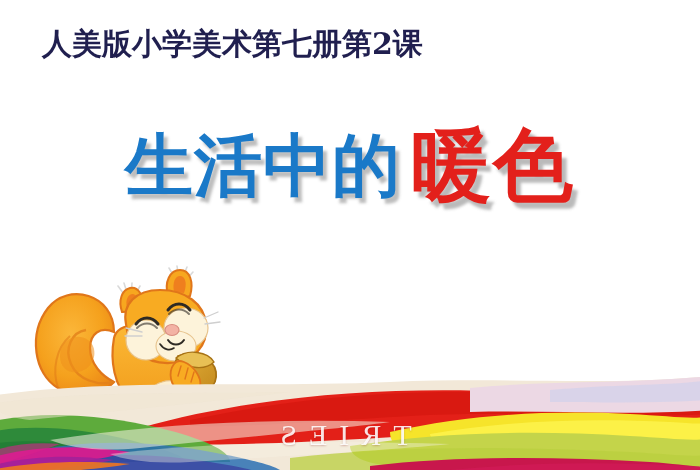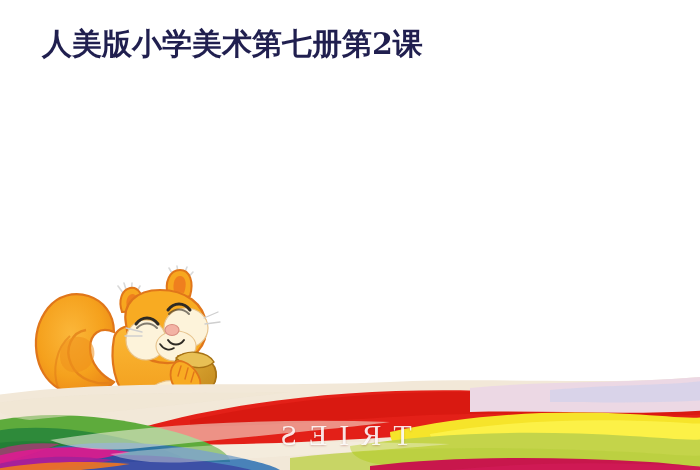--- a/index.html
+++ b/index.html
@@ -105,20 +105,23 @@
     height: 160px;
   }
 </style>
 </head>
 <body>
 
 <div id="slide">
 
   <div id="course-header">人美版小学美术第七册第2课</div>
 
+  <div id="main-title">
+    <span class="title-seg title-blue">生活中的</span><span class="title-seg title-red">暖色</span>
+  </div>
 
   <div id="squirrel">
     <svg viewBox="0 0 232 160" width="232" height="160">
       <defs>
         <radialGradient id="tailg" cx="45%" cy="40%" r="70%">
           <stop offset="0%" stop-color="#fbb73a"></stop>
           <stop offset="60%" stop-color="#f5a11d"></stop>
           <stop offset="100%" stop-color="#ea8416"></stop>
         </radialGradient>
         <linearGradient id="bodyg" x1="0" y1="0" x2="0" y2="1">

